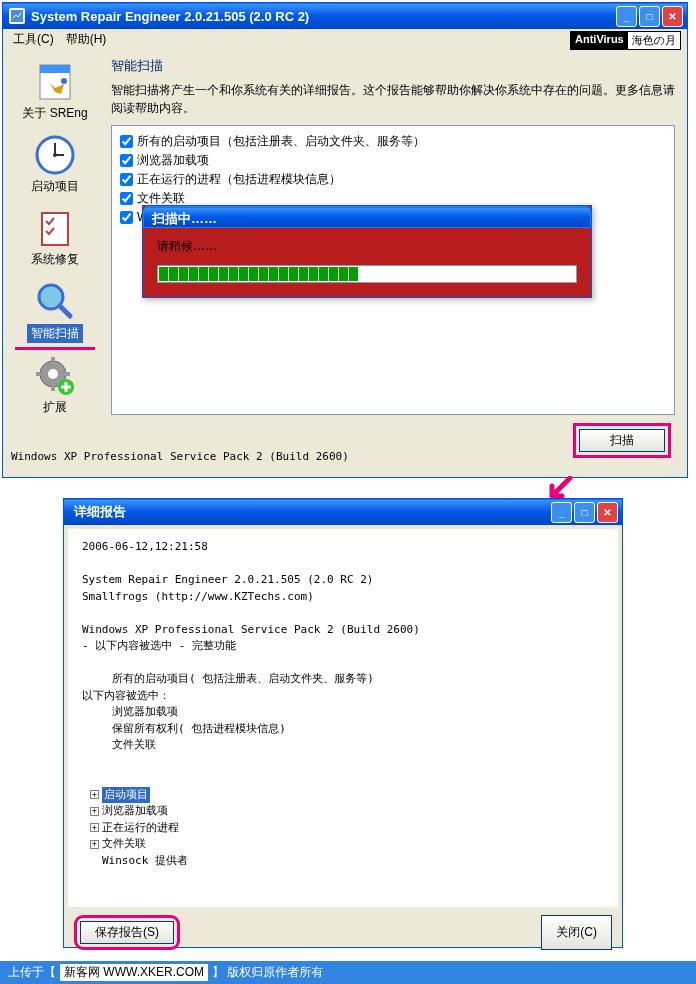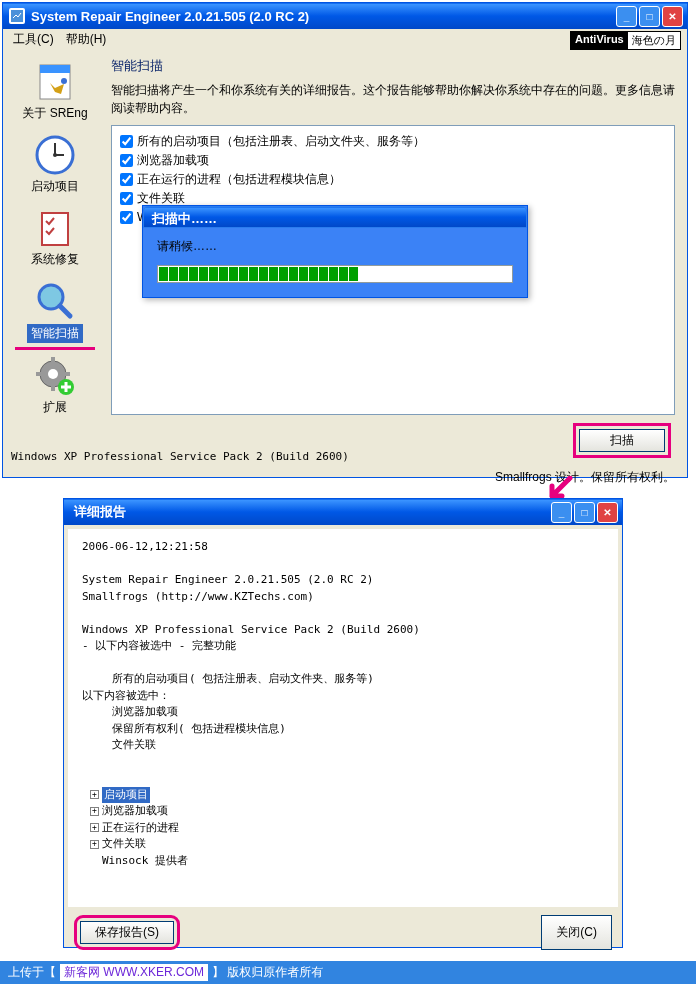--- a/index.html
+++ b/index.html
@@ -123,23 +123,23 @@
       padding: 1px 0;
       font-size: 12px;
     }
     .check-row input { margin: 0; }
     
     
     .progress-dlg {
       position: absolute;
       top: 79px;
       left: 30px;
-      width: 386px;
+      width: 450px;
       border: 1px solid #0054e3;
-      background: #3b82f6;
+      background: #b91c1c;
       box-shadow: 2px 2px 6px rgba(0,0,0,0.3);
     }
     .progress-title {
       background: linear-gradient(to bottom, #0058e6 0%, #3a93ff 5%, #0058e6 50%, #0048c8 100%);
       color: #fff;
       font-weight: bold;
       height: 22px;
       padding: 3px 8px;
       border: 1px solid #2a7cee;
       border-radius: 5px 5px 0 0;
@@ -248,21 +248,21 @@
       bottom: 0;
       left: 0;
       right: 0;
       background: #3184e0;
       color: #fff;
       font-size: 12px;
       padding: 3px 8px;
       display: flex;
       gap: 4px;
     }
-    .footer-wm .boxed { background: #fff; color: #6d28d9; padding: 0 4px; }
+    .footer-wm .boxed { background: #fff; color: #000000; padding: 0 4px; }
   </style>
 </head>
 <body>
 
 <div class="window1">
   <div class="titlebar1">
     <span class="icon">
       <svg width="12" height="12" viewBox="0 0 12 12">
           <rect width="12" height="12" fill="#4a90d9"></rect>
           <path d="M2 8l3-3 2 2 3-4" stroke="#fff" fill="none"></path>
@@ -425,21 +425,20 @@
 
       <div class="scan-btn-wrap">
         <span class="scan-btn-highlight">
           <button class="scan-btn">扫描</button>
         </span>
       </div>
     </div>
   </div>
 
   <div class="status-line">Windows XP Professional Service Pack 2 (Build 2600)</div>
-  <div class="copyright-line">Smallfrogs 设计。保留所有权利。</div>
 </div>
 
 <div class="pink-arrow">
   <svg width="30" height="26" viewBox="0 0 30 26">
       <path d="M24 2 L6 20 M6 20 L6 10 M6 20 L16 20" stroke="#e6007e" stroke-width="5" fill="none" stroke-linecap="round"></path>
     </svg>
 </div>
 
 <div class="window2">
   <div class="titlebar2">

